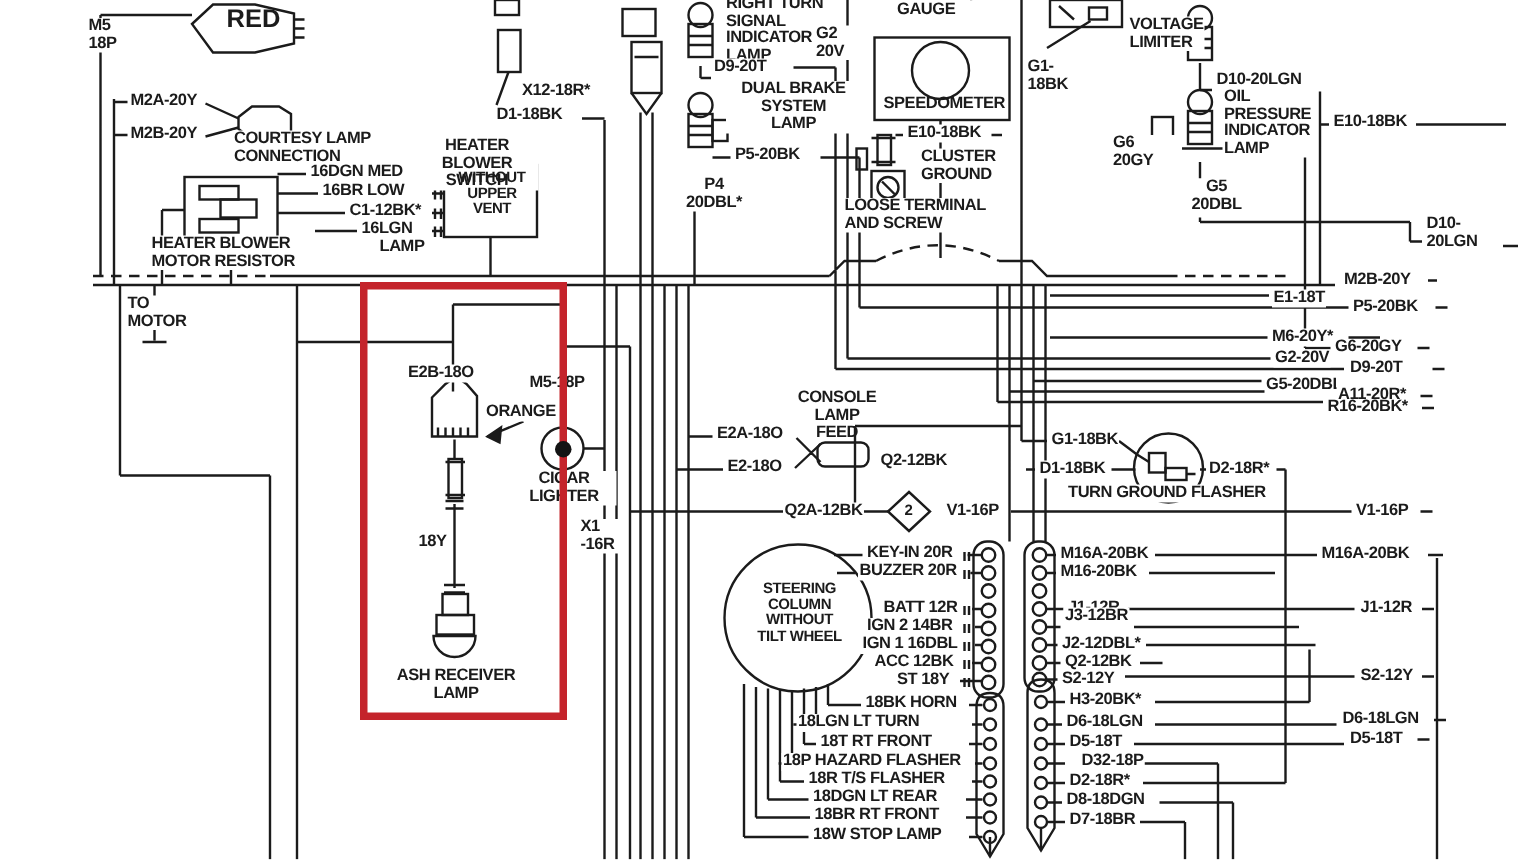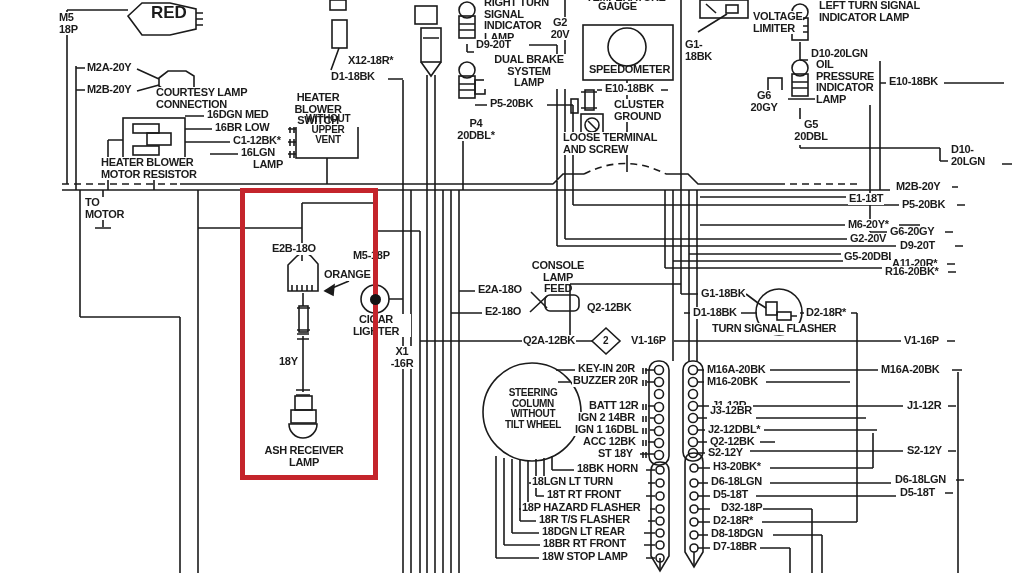--- a/index.html
+++ b/index.html
@@ -2,21 +2,21 @@
 <html><head>
 <meta charset="utf-8">
 <style>
   html,body{margin:0;padding:0;background:#fff;}
   #stage{position:relative;width:1024px;height:573px;background:#fff;overflow:hidden;
          font-family:"Liberation Sans",sans-serif;}
   #wires{position:absolute;left:0;top:0;z-index:1;}
   .lb{position:absolute;z-index:2;font:700 11px/11.5px "Liberation Sans",sans-serif;
       color:#1b1b1b;letter-spacing:-0.3px;white-space:pre-line;background:#fff;padding:0 1px;}
   .c{text-align:center}
-  .r{text-align:center}
+  .r{text-align:left}
   .big{font-size:17px;letter-spacing:0;text-align:center;}
   .sm{font-size:10px;line-height:10.5px;}
   .nobg{background:transparent;}
   #redbox{position:absolute;z-index:4;left:240px;top:188px;width:138px;height:292px;
           border:5px solid #c4242b;box-sizing:border-box;background:transparent;}
   #lighterdot{position:absolute;z-index:6;left:370px;top:294px;width:11px;height:11px;
           border-radius:50%;background:#141414;}
 </style>
 </head>
 <body>
@@ -270,22 +270,20 @@
 LIMITER</span>
   <span class="lb" style="left:684px;top:39px">G1-
 18BK</span>
   <span class="lb" style="left:604px;top:83px">E10-18BK</span>
   <span class="lb" style="left:613px;top:99px">CLUSTER
 GROUND</span>
   <span class="lb" style="left:562px;top:132px">LOOSE TERMINAL
 AND SCREW</span>
   <span class="lb r" style="left:741px;top:90px;width:44px">G6
 20GY</span>
-  <span class="lb" style="left:818px;top:0px">LEFT TURN SIGNAL
-INDICATOR  LAMP</span>
   <span class="lb" style="left:810px;top:48px">D10-20LGN</span>
   <span class="lb" style="left:815px;top:59px">OIL
 PRESSURE
 INDICATOR
 LAMP</span>
   <span class="lb" style="left:888px;top:76px">E10-18BK</span>
   <span class="lb c" style="left:786px;top:119px;width:48px">G5
 20DBL</span>
   <span class="lb" style="left:950px;top:144px">D10-
 20LGN</span>
@@ -314,21 +312,21 @@
   <span class="lb c nobg" style="left:528px;top:260px;width:58px">CONSOLE
 LAMP
 FEED</span>
   <span class="lb" style="left:586px;top:302px">Q2-12BK</span>
   <span class="lb" style="left:522px;top:335px">Q2A-12BK</span>
   <span class="lb" style="left:630px;top:335px">V1-16P</span>
   <span class="lb sm nobg" style="left:602px;top:336px">2</span>
   <span class="lb" style="left:700px;top:288px">G1-18BK</span>
   <span class="lb" style="left:692px;top:307px">D1-18BK</span>
   <span class="lb" style="left:805px;top:307px">D2-18R*</span>
-  <span class="lb" style="left:711px;top:323px">TURN SIGNAL FLASHER</span>
+  <span class="lb" style="left:711px;top:323px">TURN GROUND FLASHER</span>
   <span class="lb" style="left:903px;top:335px">V1-16P</span>
   <span class="lb c sm nobg" style="left:484px;top:388px;width:96px">STEERING
 COLUMN
 WITHOUT
 TILT WHEEL</span>
   <span class="lb" style="left:577px;top:363px">KEY-IN 20R</span>
   <span class="lb" style="left:572px;top:375px">BUZZER 20R</span>
   <span class="lb" style="left:588px;top:400px">BATT 12R</span>
   <span class="lb" style="left:577px;top:412px">IGN 2 14BR</span>
   <span class="lb" style="left:574px;top:424px">IGN 1 16DBL</span>

